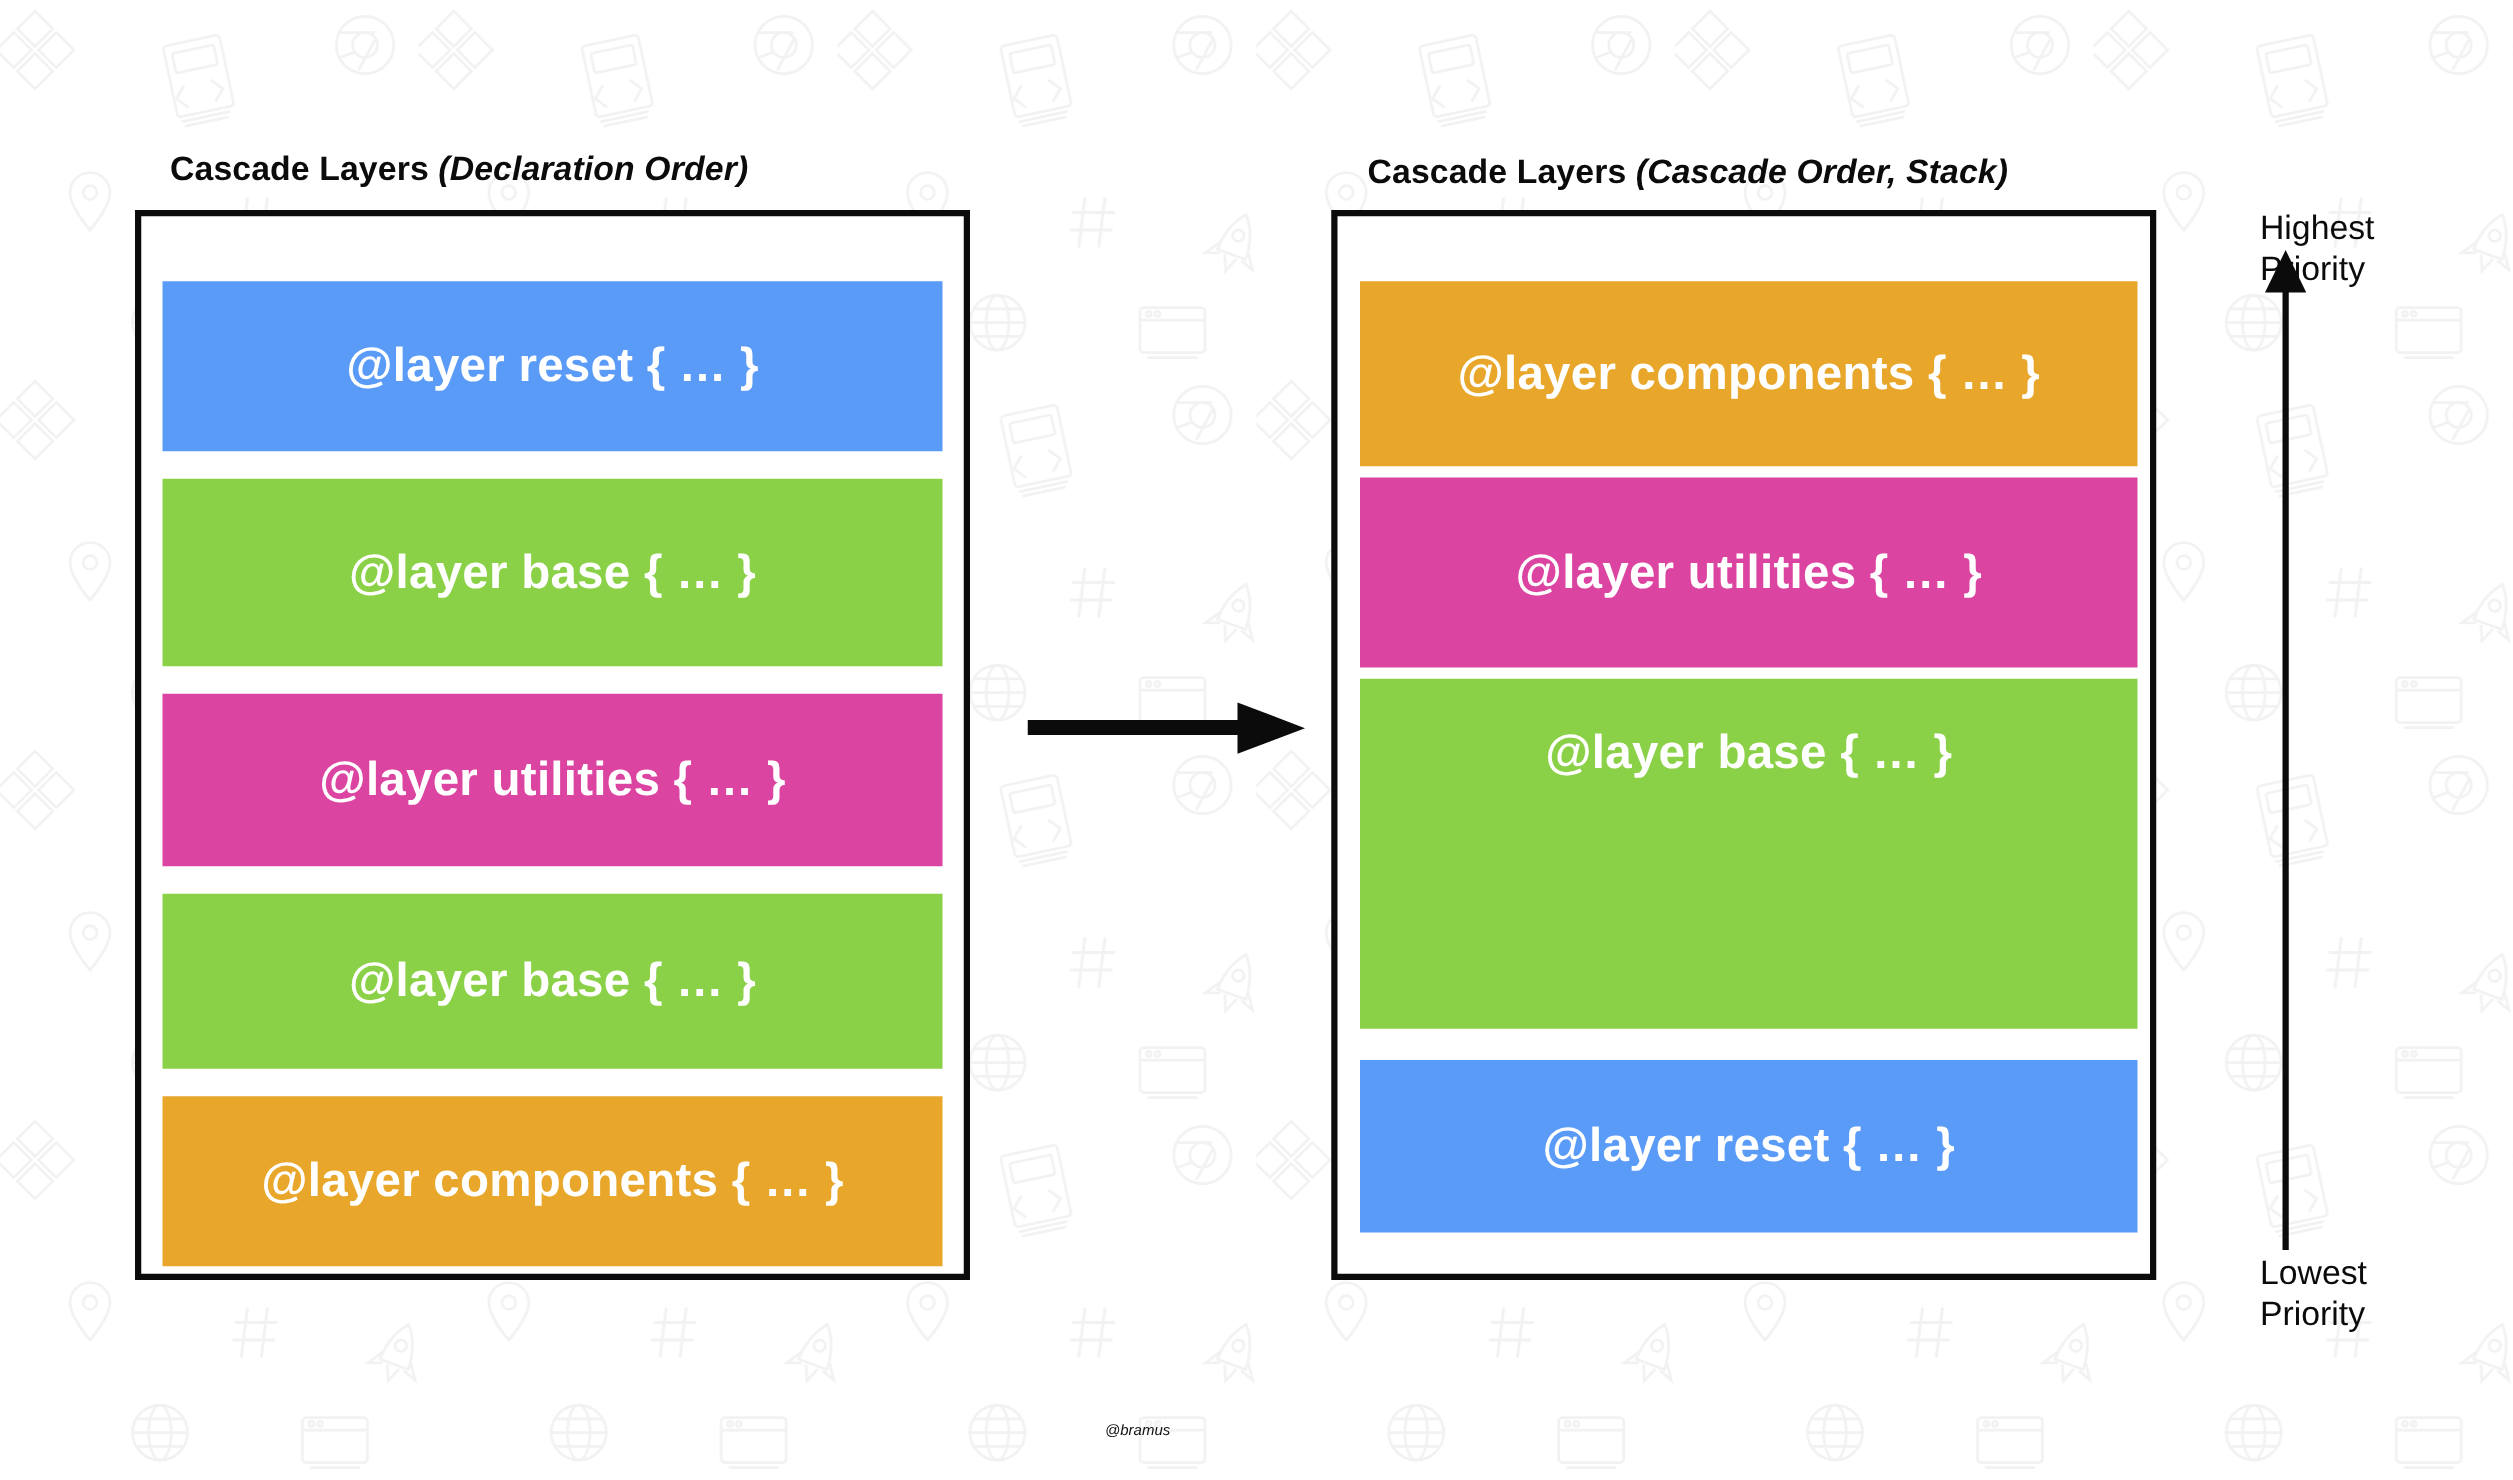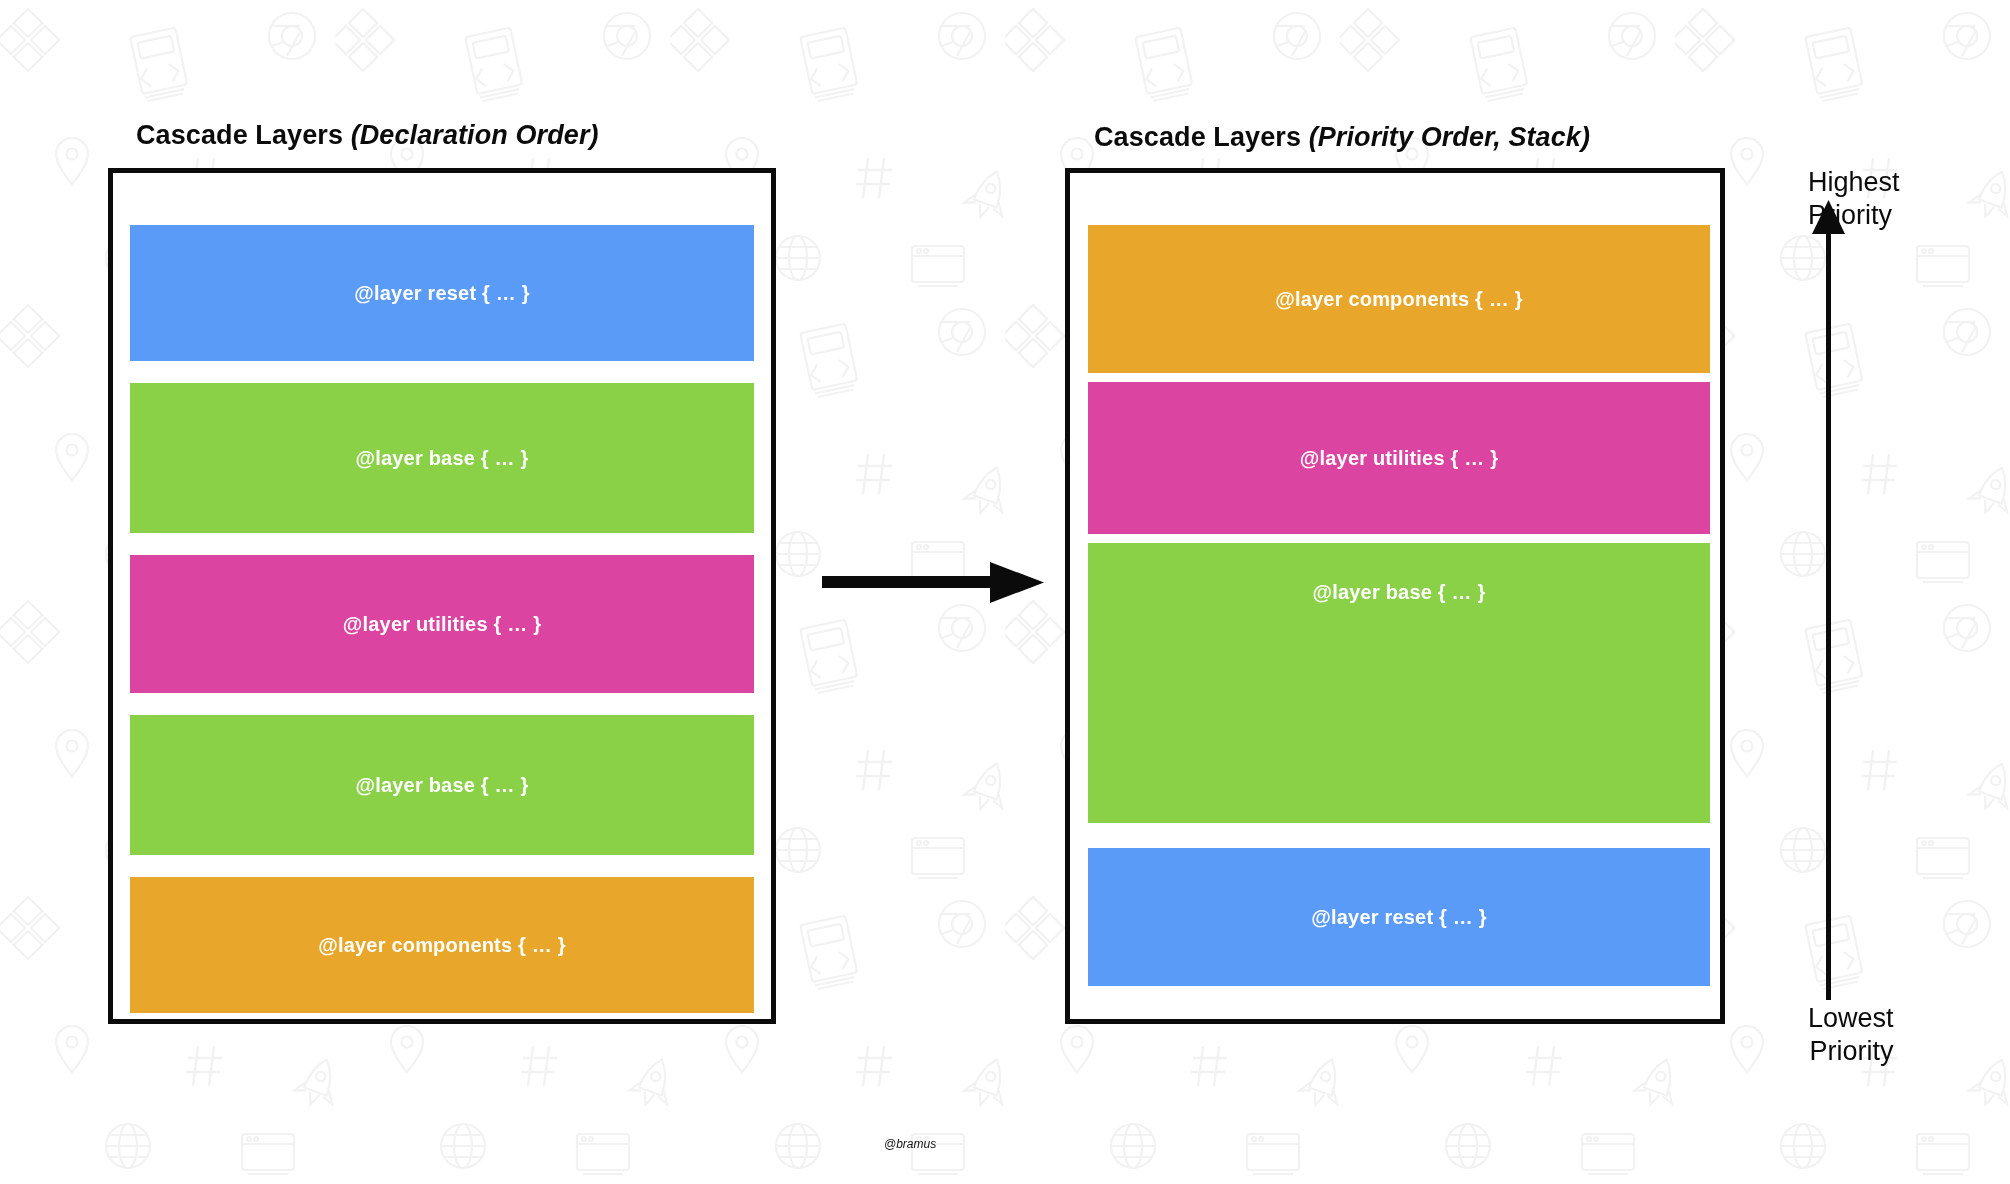--- a/index.html
+++ b/index.html
@@ -53,21 +53,21 @@
     background: #ffffff;
     box-sizing: border-box;
   }
 
   .layer {
     position: absolute;
     display: flex;
     align-items: center;
     justify-content: center;
     color: #ffffff;
-    font-size: 20px;
+    font-size: 38px;
     font-weight: 700;
     letter-spacing: .2px;
     white-space: nowrap;
     box-sizing: border-box;
   }
 
   
   #transform-arrow {
     position: absolute;
     left: 822px;
@@ -216,21 +216,21 @@
   <div id="transform-arrow">
     <svg viewBox="0 0 222 46" xmlns="http://www.w3.org/2000/svg" aria-hidden="true">
       <g fill="#0b0b0b">
         <rect x="0" y="16" width="180" height="12"></rect>
         <polygon points="168,2 222,22.5 168,43"></polygon>
       </g>
     </svg>
   </div>
 
   <div class="panel-title" style="left:1094px; top:122px;">
-    <span>Cascade Layers </span><span class="em">(Priority Order, Stack)</span>
+    <span>Cascade Layers </span><span class="em">(Cascade Order, Stack)</span>
   </div>
 
   <div class="layer-box" style="left:1065px; top:168px; width:660px; height:856px;">
     <div class="layer" style="left:18px; top:52px; width:622px; height:148px; background:#E8A72B;">
       <span>@layer components { … }</span>
     </div>
     <div class="layer" style="left:18px; top:209px; width:622px; height:152px; background:#DB44A0;">
       <span>@layer utilities { … }</span>
     </div>
     <div class="layer" style="left:18px; top:370px; width:622px; height:280px; justify-content:center; align-items:flex-start; padding-top:38px; background:#8BD147;">
@@ -246,18 +246,18 @@
 
   <div id="priority-arrow">
     <svg viewBox="0 0 58 800" xmlns="http://www.w3.org/2000/svg" aria-hidden="true" preserveAspectRatio="none">
       <g fill="#0b0b0b">
         <rect x="26" y="24" width="5" height="776"></rect>
         <polygon points="28.5,0 45,34 12,34"></polygon>
       </g>
     </svg>
   </div>
 
-  <div class="priority-label" style="left:1808px; top:1002px;text-align:right;">Lowest
+  <div class="priority-label" style="left:1808px; top:1002px;">Lowest
 Priority</div>
 
   <div id="credit">@bramus</div>
 
 </div>
 
 </body></html>

